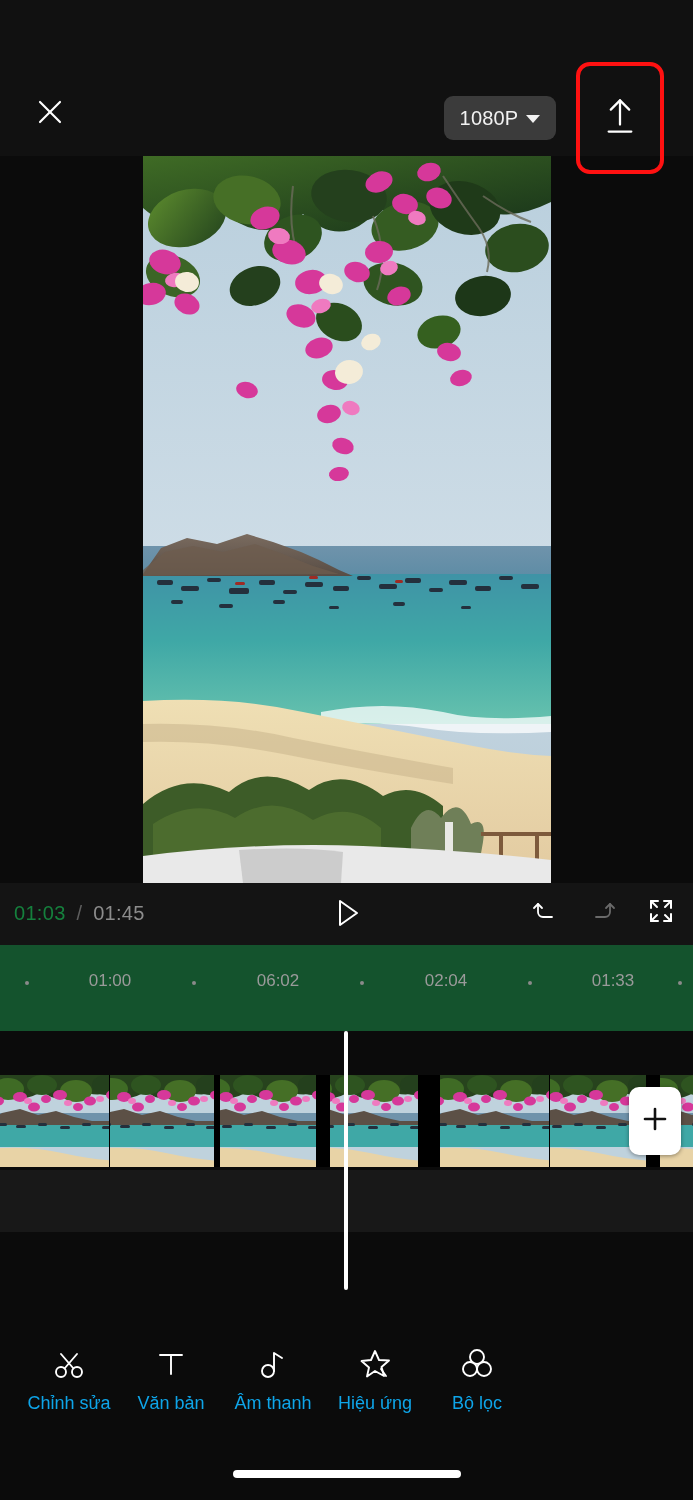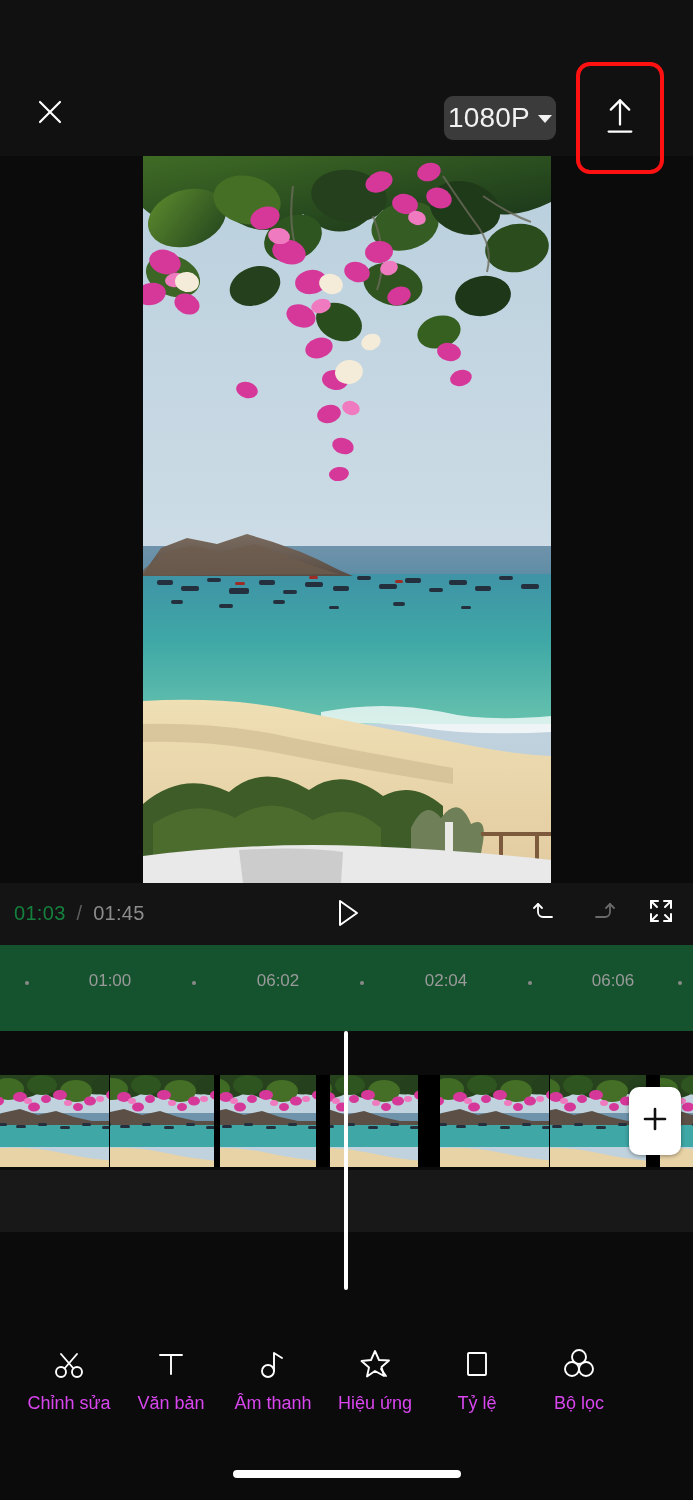--- a/index.html
+++ b/index.html
@@ -21,21 +21,21 @@
     display:flex; align-items:center; justify-content:center; cursor:pointer;
   }
   .close-btn svg { width:30px; height:30px; }
   .res-pill {
     position:absolute; left:444px; top:96px; width:112px; height:44px;
     background:#3b3b3b; border-radius:9px;
     display:flex; align-items:center; justify-content:center; gap:8px;
     cursor:pointer;
   }
   .res-pill .res-label {
-    color:#f2f2f2; font-size:28px; letter-spacing:.2px;
+    color:#f2f2f2; font-size:20px; letter-spacing:.2px;
   }
   .caret {
     width:0; height:0; border-left:7px solid transparent;
     border-right:7px solid transparent; border-top:8px solid #f2f2f2;
     margin-top:2px;
   }
   .export-wrap {
     position:absolute; left:576px; top:62px; width:88px; height:112px;
     border:4px solid #ff1111; border-radius:14px;
     display:flex; align-items:center; justify-content:center;
@@ -129,21 +129,21 @@
     background:#0b0b0b; display:flex; align-items:flex-start;
     padding-left:18px; overflow:hidden;
   }
   .tool {
     flex:0 0 102px; width:102px; padding-top:16px;
     display:flex; flex-direction:column; align-items:center; gap:11px;
     cursor:pointer;
   }
   .tool-ico { height:36px; display:flex; align-items:center; justify-content:center; }
   .tool-ico svg { width:34px; height:34px; }
-  .tool-label { color:#d946ef; font-size:18px; white-space:nowrap; }
+  .tool-label { color:#0ea5e9; font-size:18px; white-space:nowrap; }
 
   
   .home-indicator {
     position:absolute; left:50%; transform:translateX(-50%);
     bottom:22px; width:228px; height:8px;
     background:#ffffff; border-radius:4px;
   }
 </style>
 </head>
 <body>
@@ -431,21 +431,21 @@
 
   <div class="ruler" id="ruler">
       <div class="ruler-dot" style="left: 27px;"></div>
       <div class="ruler-dot" style="left: 194px;"></div>
       <div class="ruler-dot" style="left: 362px;"></div>
       <div class="ruler-dot" style="left: 530px;"></div>
       <div class="ruler-dot" style="left: 680px;"></div>
       <div class="ruler-mark" style="left: 110px;">01:00</div>
       <div class="ruler-mark" style="left: 278px;">06:02</div>
       <div class="ruler-mark" style="left: 446px;">02:04</div>
-      <div class="ruler-mark" style="left: 613px;">06:06</div>
+      <div class="ruler-mark" style="left: 613px;">01:33</div>
     </div>
 
   <div class="tracks">
 
     <div class="filmstrip" id="filmstrip">
         <div class="frame ">
           <svg viewBox="0 0 130 92" preserveAspectRatio="xMidYMid slice">
             <use href="#thumbArt"></use>
           </svg>
         </div>
@@ -529,28 +529,20 @@
         <div class="tool-ico">
           <svg viewBox="0 0 34 34" fill="none" stroke="#fff" stroke-width="1.9" stroke-linejoin="round" stroke-linecap="round">
             <path d="M17 4 L21 13 L31 13.5 L23.5 20 L26 29 L17 24 L9 29.5 L11 20.5 L3.5 14 L13 13 Z"></path>
             <line x1="23" y1="22" x2="28" y2="29"></line>
           </svg>
         </div>
         <div class="tool-label">Hiệu ứng</div>
       </div>
       <div class="tool">
         <div class="tool-ico">
-          <svg viewBox="0 0 34 34" fill="none" stroke="#fff" stroke-width="1.9" stroke-linejoin="round">
-            <rect x="8" y="6" width="18" height="22" rx="1"></rect>
-          </svg>
-        </div>
-        <div class="tool-label">Tỷ lệ</div>
-      </div>
-      <div class="tool">
-        <div class="tool-ico">
           <svg viewBox="0 0 34 34" fill="none" stroke="#fff" stroke-width="1.9">
             <circle cx="17" cy="10" r="7"></circle>
             <circle cx="10" cy="22" r="7"></circle>
             <circle cx="24" cy="22" r="7"></circle>
           </svg>
         </div>
         <div class="tool-label">Bộ lọc</div>
       </div>
     </div>
 

